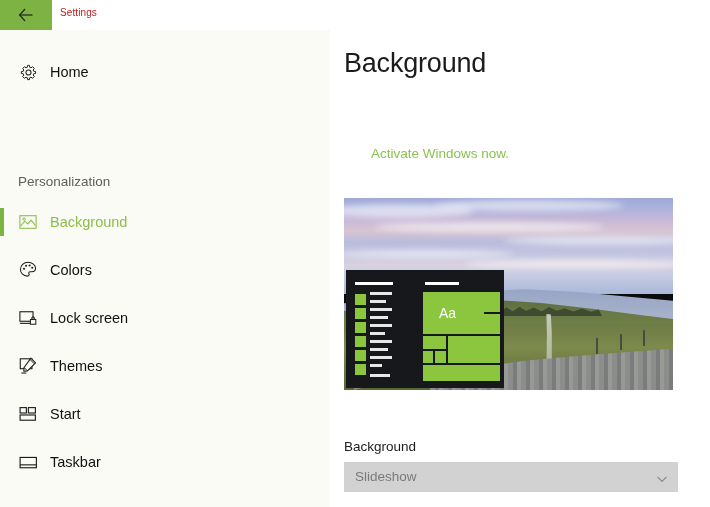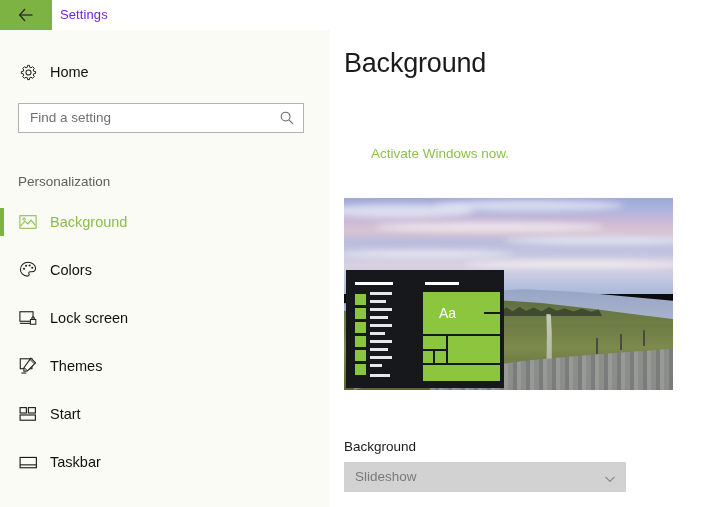--- a/index.html
+++ b/index.html
@@ -33,22 +33,22 @@
     display: flex;
     align-items: center;
     justify-content: center;
     cursor: pointer;
   }
   #back-button svg { display: block; }
   #app-title {
     position: absolute;
     left: 60px;
     top: 7px;
-    font-size: 13px;
-    color: #6d28d9;
+    font-size: 10px;
+    color: #b91c1c;
     letter-spacing: 0.1px;
   }
 
   
   #sidebar {
     position: absolute;
     left: 0; top: 30px;
     width: 330px;
     height: 477px;
     background: #fbfbf6;
@@ -350,24 +350,25 @@
     position: absolute;
     left: 14px;
     top: 409px;
     font-size: 13.5px;
     color: #1b1b1b;
   }
   #bg-select {
     position: absolute;
     left: 14px;
     top: 432px;
-    width: 282px;
+    width: 314px;
     height: 30px;
     background: #d2d2d2;
     cursor: pointer;
+    padding-left: 20px;
   }
   #bg-select-value {
     position: absolute;
     left: 11px;
     top: 7px;
     font-size: 13.5px;
     color: #7a7a7a;
   }
   #bg-select-chevron {
     position: absolute;
@@ -397,29 +398,20 @@
   <div class="nav-row" id="home-row">
     <span class="nav-icon">
       <svg width="17" height="17" viewBox="0 0 20 20">
         <circle cx="10" cy="10" r="3" fill="none" stroke="#1b1b1b" stroke-width="1.2"></circle>
         <path d="M10 1.6 L11.1 1.6 L11.5 3.9 L12.9 4.5 L14.8 3.2 L16.8 5.2 L15.5 7.1 L16.1 8.5 L18.4 8.9 L18.4 11.1 L16.1 11.5 L15.5 12.9 L16.8 14.8 L14.8 16.8 L12.9 15.5 L11.5 16.1 L11.1 18.4 L8.9 18.4 L8.5 16.1 L7.1 15.5 L5.2 16.8 L3.2 14.8 L4.5 12.9 L3.9 11.5 L1.6 11.1 L1.6 8.9 L3.9 8.5 L4.5 7.1 L3.2 5.2 L5.2 3.2 L7.1 4.5 L8.5 3.9 L8.9 1.6 Z" fill="none" stroke="#1b1b1b" stroke-width="1.15" stroke-linejoin="round"></path>
       </svg>
     </span>
     <span class="nav-label">Home</span>
   </div>
 
-  <div id="search-box">
-    <input id="search-input" type="text" placeholder="Find a setting" style="">
-    <span id="search-icon-wrap">
-      <svg width="16" height="16" viewBox="0 0 16 16">
-        <circle cx="6.6" cy="6.6" r="4.4" fill="none" stroke="#6b6b6b" stroke-width="1.1"></circle>
-        <path d="M9.9 9.9 L14.2 14.2" stroke="#6b6b6b" stroke-width="1.1" fill="none"></path>
-      </svg>
-    </span>
-  </div>
 
   <div id="section-header">Personalization</div>
 
   <div id="sel-indicator"></div>
 
   <div class="nav-row" id="nav-background">
     <span class="nav-icon">
       <svg width="18" height="16" viewBox="0 0 20 17">
         <rect x="1" y="1.5" width="18" height="14" fill="none" stroke="#8bbe4a" stroke-width="1.2"></rect>
         <path d="M1.6 13 L6.6 7.6 L9.8 10.6 L13.4 6.4 L18.4 12.6" fill="none" stroke="#8bbe4a" stroke-width="1.2"></path>

